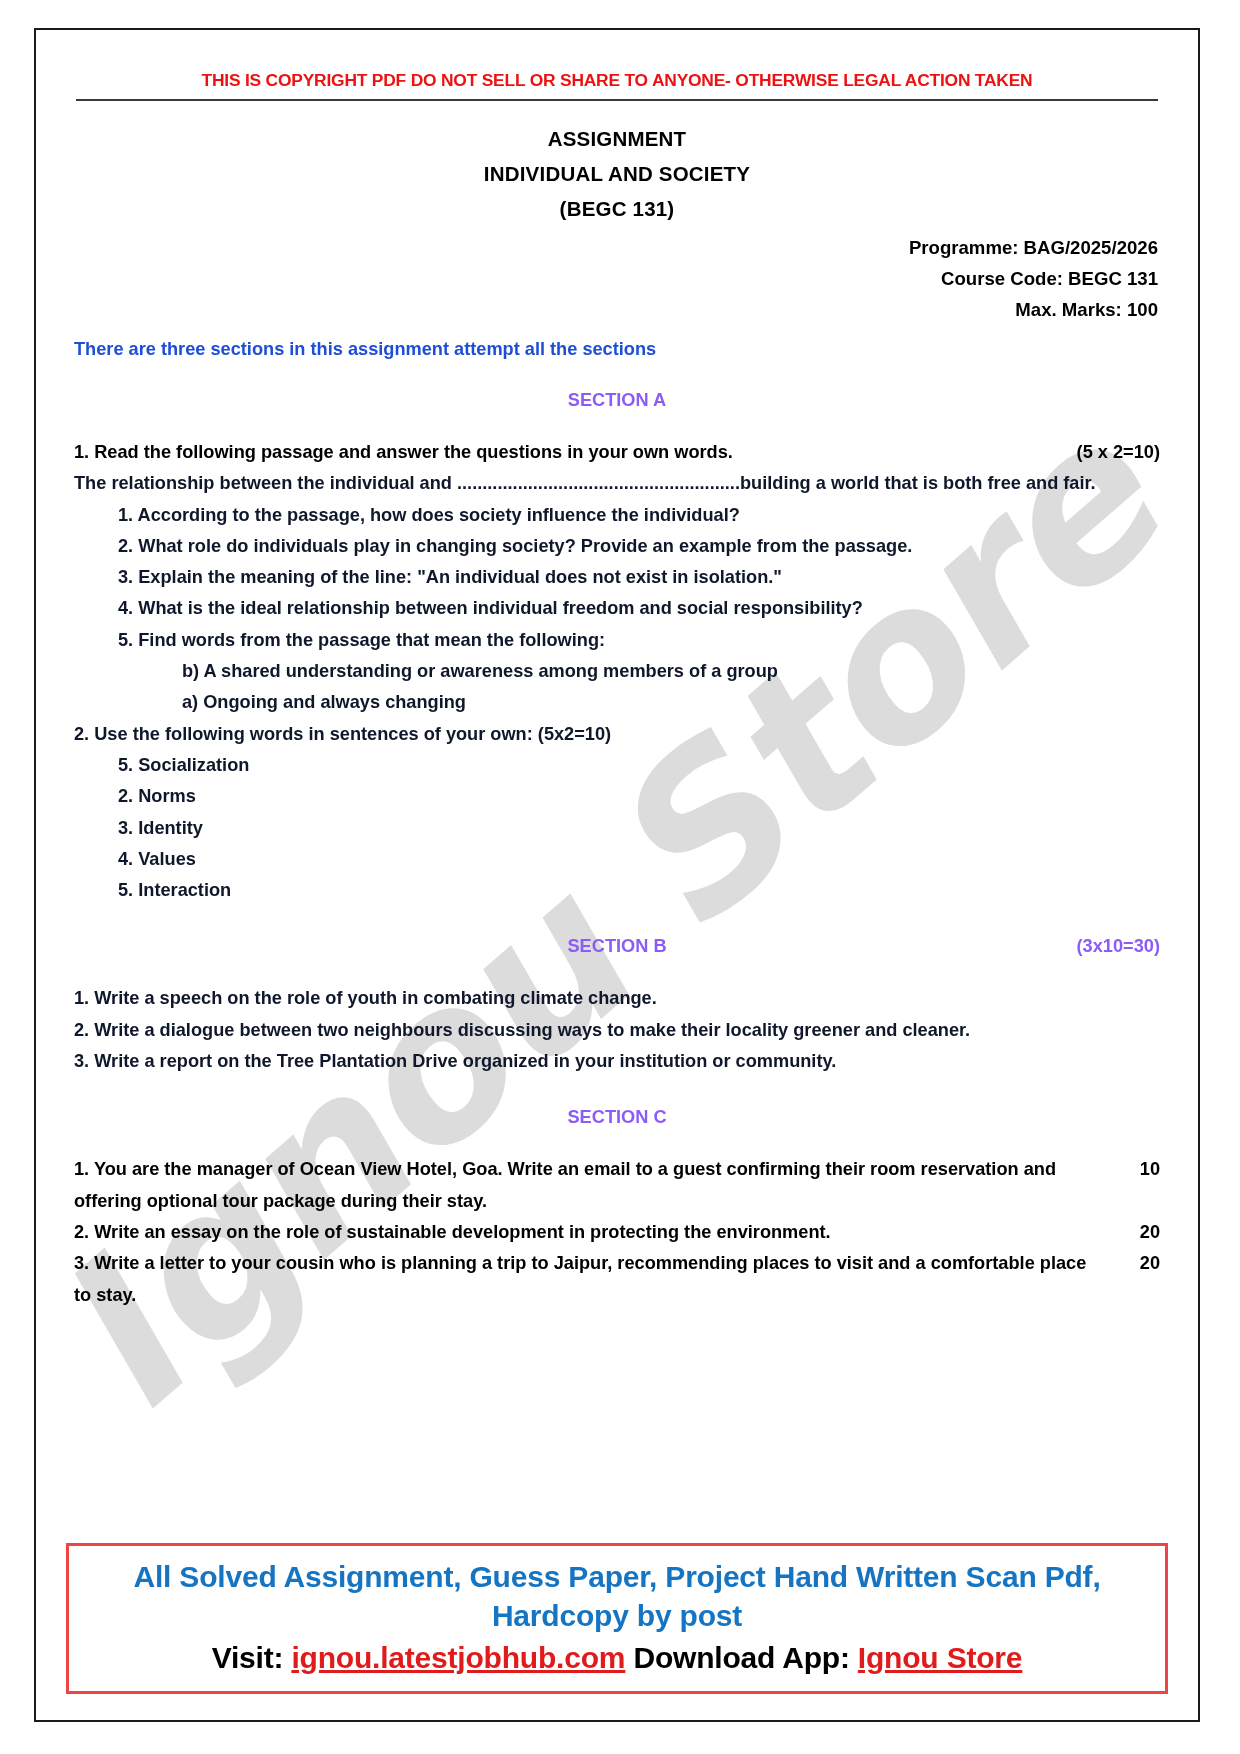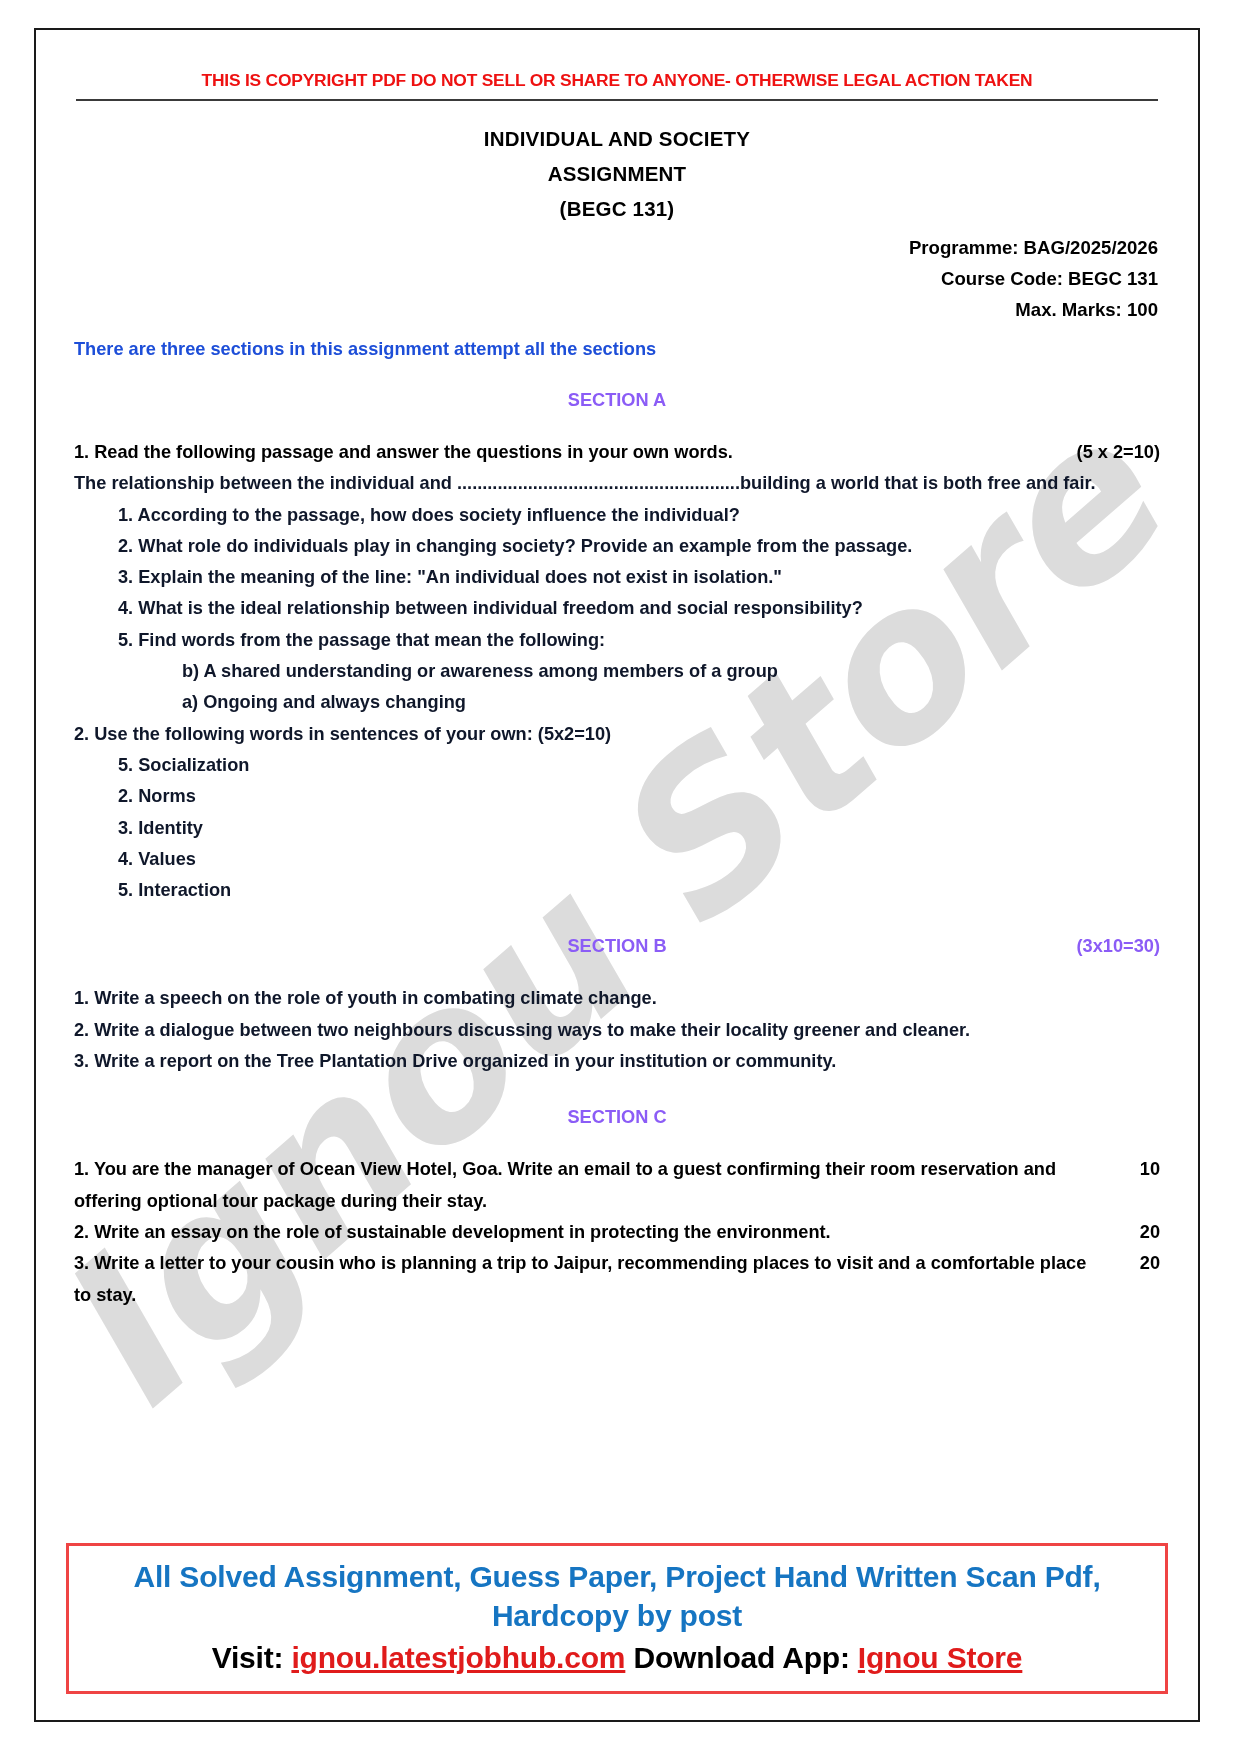--- a/index.html
+++ b/index.html
@@ -189,22 +189,22 @@
 <div class="page">
 
   <div class="watermark">Ignou Store</div>
 
   <div class="content">
 
     <div class="copyright-bar">THIS IS COPYRIGHT PDF DO NOT SELL OR SHARE TO ANYONE- OTHERWISE LEGAL ACTION TAKEN</div>
     <hr class="rule">
 
     <div class="title-block">
+      <div class="title-line">ASSIGNMENT</div>
       <div class="title-line">INDIVIDUAL AND SOCIETY</div>
-      <div class="title-line">ASSIGNMENT</div>
       <div class="title-line">(BEGC 131)</div>
     </div>
 
     <div class="meta-block">
       <div class="meta-line">Programme: BAG/2025/2026</div>
       <div class="meta-line">Course Code: BEGC 131</div>
       <div class="meta-line">Max. Marks: 100</div>
     </div>
 
     <div class="intro-line">There are three sections in this assignment attempt all the sections</div>

